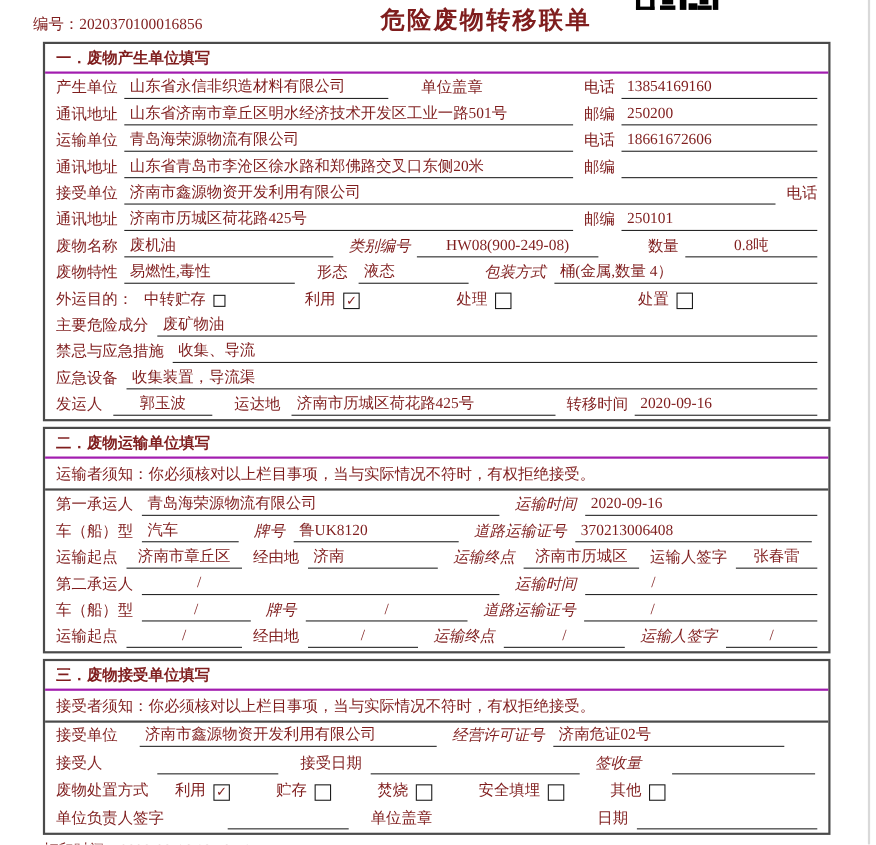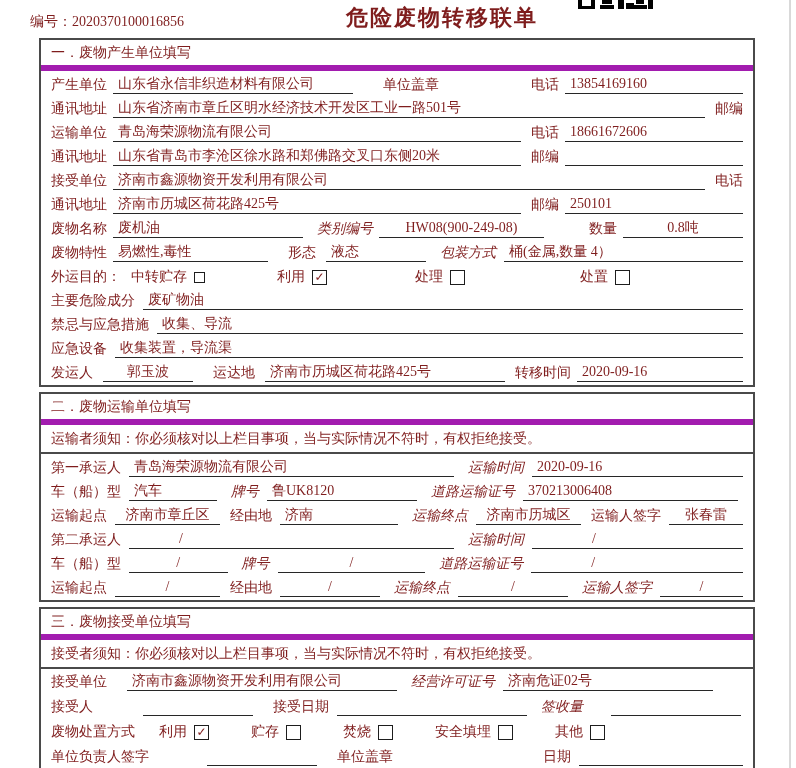--- a/index.html
+++ b/index.html
@@ -8,22 +8,22 @@
   .page-edge{position:absolute;right:5px;top:0;width:2px;height:100%;background:#d9d9d9;}
   
   .hdr{position:relative;height:38px;}
   .serial{position:absolute;left:30px;top:13px;font-size:14px;white-space:nowrap;}
   .doc-title{position:absolute;left:442px;top:3px;transform:translateX(-50%);
              font-family:"Liberation Sans","DejaVu Sans",sans-serif;
              font-size:22px;font-weight:bold;letter-spacing:2px;white-space:nowrap;text-align:right;}
   .qr{position:absolute;left:578px;top:0;}
   
   .box{margin:0 0 5px 39px;width:716px;border:2px solid #4a4a4a;box-sizing:border-box;background:#fff;}
-  .sec-hd{font-family:"Liberation Sans","DejaVu Sans",sans-serif;font-weight:normal;font-size:14px;
-          padding:4px 10px 3px;border-bottom:6px solid #a21caf;}
+  .sec-hd{font-family:"Liberation Sans","DejaVu Sans",sans-serif;font-weight:bold;font-size:14px;
+          padding:4px 10px 3px;border-bottom:2px solid #a21caf;}
   .note-row{padding:5px 10px 4px;border-bottom:2px solid #4a4a4a;font-size:14px;}
   .row{display:flex;align-items:flex-end;height:24px;padding:0 10px 3px;font-size:14px;line-height:18px;box-sizing:border-box;}
   .row-t{height:26px;padding-top:4px;}
   .rr{height:25px;}
   .lbl{white-space:nowrap;}
   .val{border-bottom:1px solid #272727;padding:0 5px;white-space:nowrap;overflow:hidden;min-height:18px;box-sizing:border-box;}
   .ctr{text-align:center;}
   .grow{flex:1 1 auto;}
   .mla{margin-left:auto;}
   .g6{margin-left:6px;} .g8{margin-left:8px;} .g10{margin-left:10px;} .g14{margin-left:14px;font-style:italic;} .g20{margin-left:20px;} .g30{margin-left:30px;}
@@ -67,20 +67,21 @@
       <span class="val g6" style="width:240px">山东省永信非织造材料有限公司</span>
       <span class="lbl g30">单位盖章</span>
       <span class="lbl mla">电话</span>
       <span class="val g6" style="width:178px">13854169160</span>
     </div>
 
     <div class="row">
       <span class="lbl">通讯地址</span>
       <span class="val g6 grow">山东省济南市章丘区明水经济技术开发区工业一路501号</span>
       <span class="lbl g10">邮编</span>
+      <span class="val g6" style="width:178px">250200</span>
     </div>
 
     <div class="row">
       <span class="lbl">运输单位</span>
       <span class="val g6 grow">青岛海荣源物流有限公司</span>
       <span class="lbl g10">电话</span>
       <span class="val g6" style="width:178px">18661672606</span>
     </div>
 
     <div class="row">

